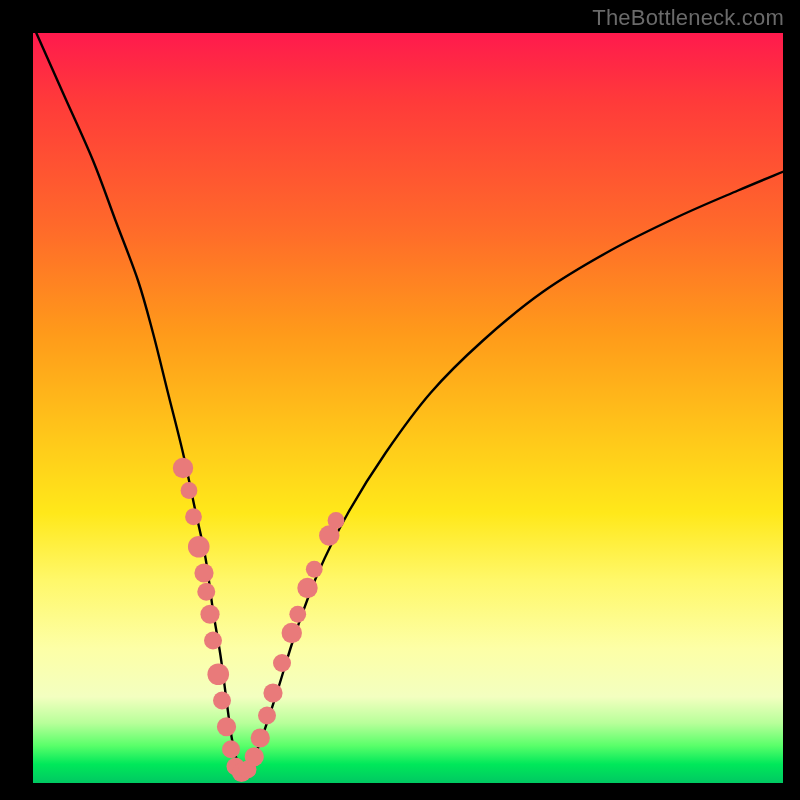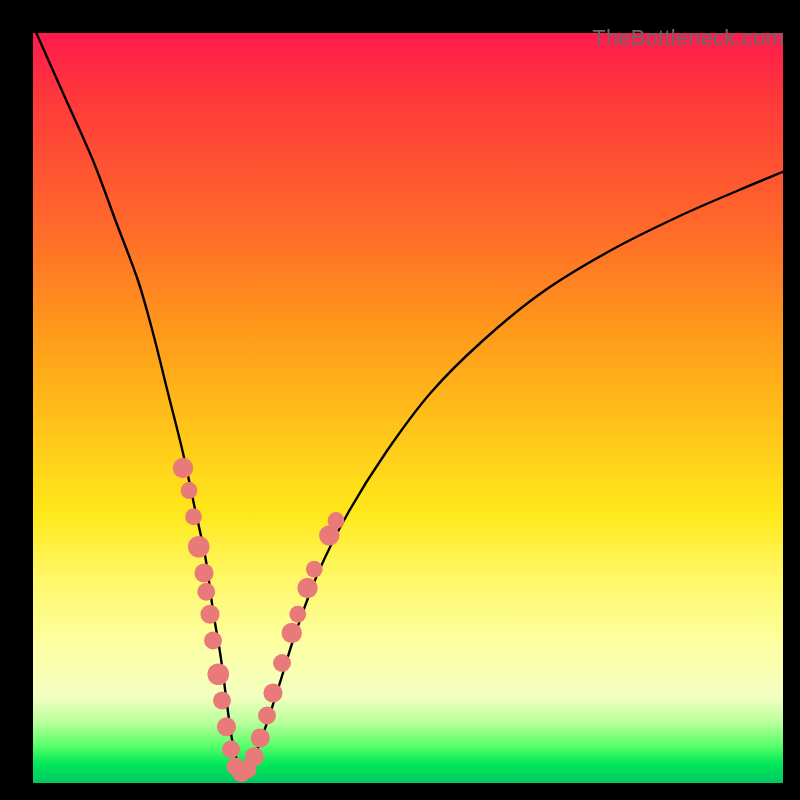--- a/index.html
+++ b/index.html
@@ -44,21 +44,20 @@
   }
   .watermark {
     position: absolute;
     top: 5px;
     right: 16px;
     color: #6a6a6a;
     font-size: 22px;
     font-weight: 500;
     letter-spacing: 0.2px;
     user-select: none;
-    margin-top: 20px;
   }
   svg.curve {
     position: absolute;
     top: 0;
     left: 0;
   }
   .dot {
     fill: #e97a7a;
     stroke: none;
   }

